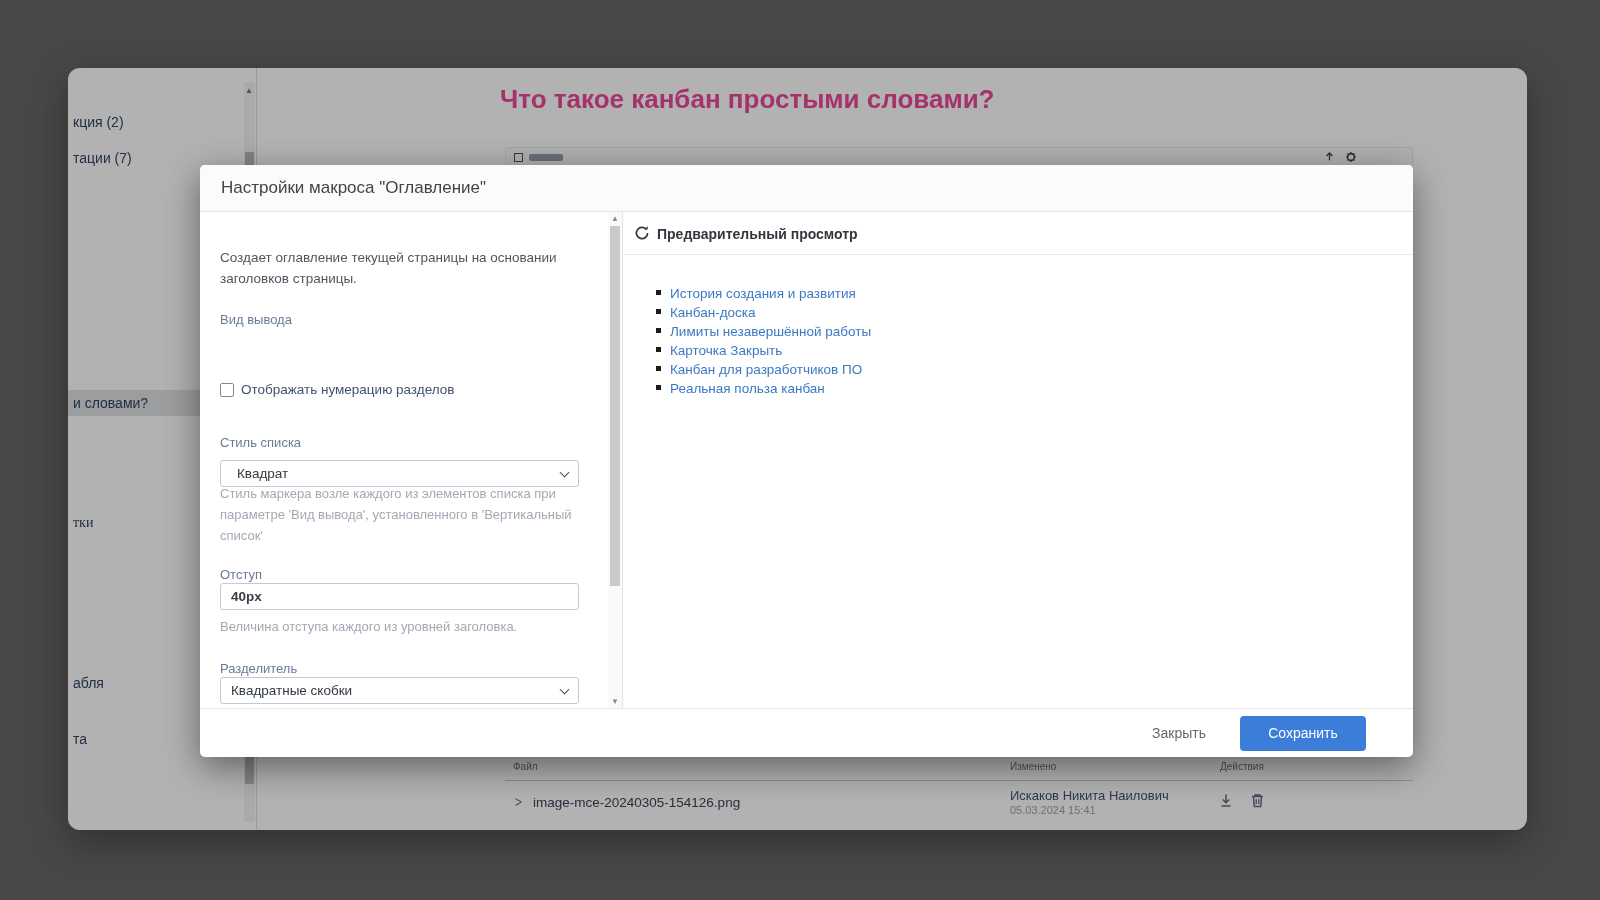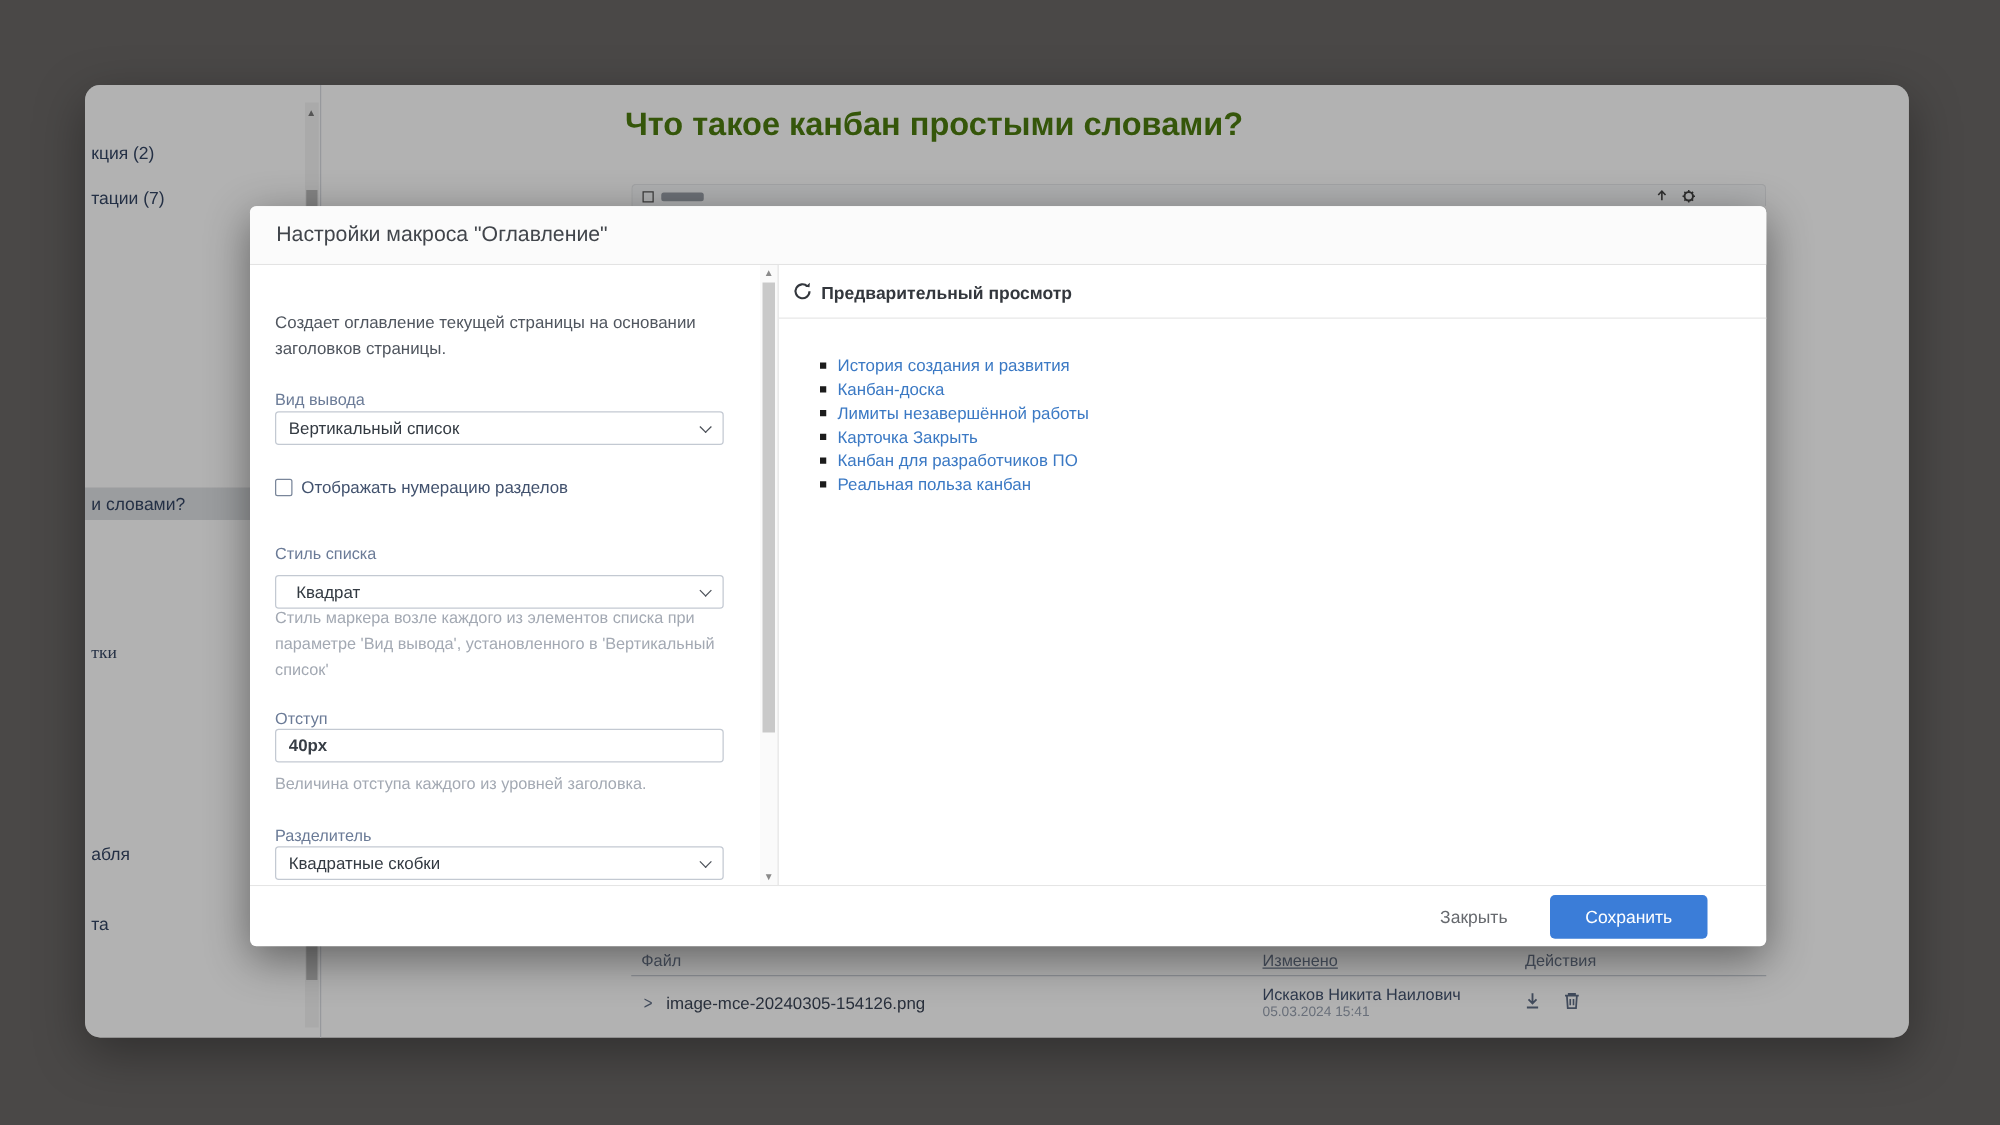--- a/index.html
+++ b/index.html
@@ -11,32 +11,32 @@
     background:#ffffff; border-radius:12px; overflow:hidden; box-shadow:0 12px 40px rgba(0,0,0,0.35); }
   .dim { position:absolute; inset:0; background:rgba(0,0,0,0.30); z-index:5; }
 
   .sidebar { position:absolute; left:0; top:0; width:189px; height:100%; border-right:1px solid #d9dce1; }
   .side-item { position:absolute; left:5px; font-size:14px; color:#344563; white-space:nowrap; }
   .side-sel-bg { position:absolute; left:0; width:176px; height:26px; background:#dfe1e4; }
   .side-scrollbar { position:absolute; left:176px; top:14px; width:11px; height:740px; background:#f4f4f4; }
   .side-scroll-up { position:absolute; top:4px; left:1px; font-size:8px; color:#7a7a7a; }
   .side-thumb { position:absolute; left:1px; top:70px; width:9px; height:632px; background:#bcbcbc; }
 
-  .page-title { position:absolute; left:432px; top:16px; font-size:26px; font-weight:700; color:#4d7c0f; }
+  .page-title { position:absolute; left:432px; top:16px; font-size:26px; font-weight:700; color:#ec4899; }
 
   .attach-strip { position:absolute; left:437px; top:79px; width:908px; height:18px;
     background:#fafbfc; border:1px solid #e8eaed; border-bottom:none; border-radius:4px 4px 0 0; }
   .strip-frag { position:absolute; left:8px; top:5px; width:9px; height:9px; border:1.5px solid #555; }
   .strip-frag2 { position:absolute; left:23px; top:6px; width:34px; height:7px; background:#9aa0a8; border-radius:2px; }
   .strip-icons { position:absolute; right:55px; top:3px; display:flex; gap:10px; color:#444; }
 
   .file-table { position:absolute; left:437px; top:688px; width:908px; }
-  .ft-head { position:relative; height:24px; font-size:13px; color:#6b778c; }
+  .ft-head { position:relative; height:24px; font-size:10px; color:#6b778c; }
   .ft-col-file { position:absolute; left:8px; top:5px; }
-  .ft-col-mod  { position:absolute; left:505px; top:5px;text-decoration:underline; }
+  .ft-col-mod  { position:absolute; left:505px; top:5px; }
   .ft-col-act  { position:absolute; left:715px; top:5px; }
   .ft-divider { border-bottom:1px solid #c9ced6; }
   .ft-row { position:relative; height:46px; font-size:13.5px; color:#42526e; }
   .ft-chevron { position:absolute; left:10px; top:14px; font-size:12px; color:#5e6c84; transform:scaleY(1.2); }
   .ft-file { position:absolute; left:28px; top:14px; color:#3c4657; }
   .ft-author { position:absolute; left:505px; top:7px; font-size:13px; }
   .ft-date { position:absolute; left:505px; top:23px; font-size:11px; color:#97a0af; }
   .ft-actions { position:absolute; left:713px; top:11px; display:flex; gap:16px; }
 
   
@@ -150,24 +150,20 @@
     <div class="modal-header">
       <div class="modal-title">Настройки макроса "Оглавление"</div>
     </div>
 
     <div class="modal-body">
 
       <div class="form-panel">
         <p class="desc">Создает оглавление текущей страницы на основании заголовков страницы.</p>
 
         <label class="field-label" style="top:100px;">Вид вывода</label>
-        <div class="select-box" style="top:117px;">
-          <span>Вертикальный список</span>
-          <span class="select-chevron"></span>
-        </div>
 
         <div class="check-row" style="top:170px;">
           <span class="checkbox"></span>
           <span class="check-label">Отображать нумерацию разделов</span>
         </div>
 
         <label class="field-label" style="top:223px;">Стиль списка</label>
         <div class="select-box" style="top:248px;padding-left:16px;">
           <span>Квадрат</span>
           <span class="select-chevron"></span>

